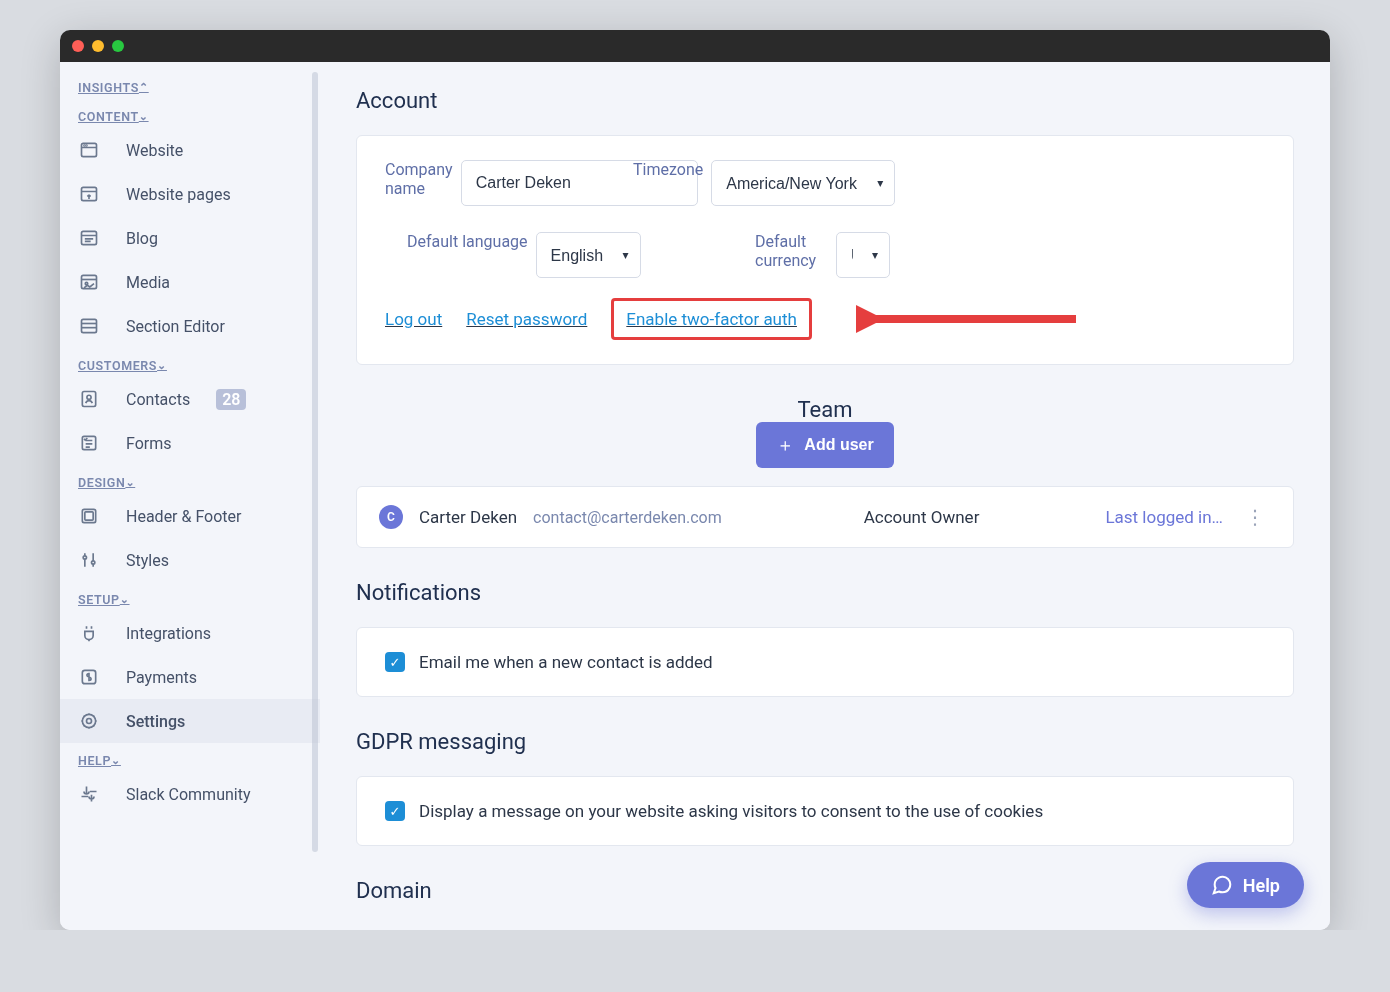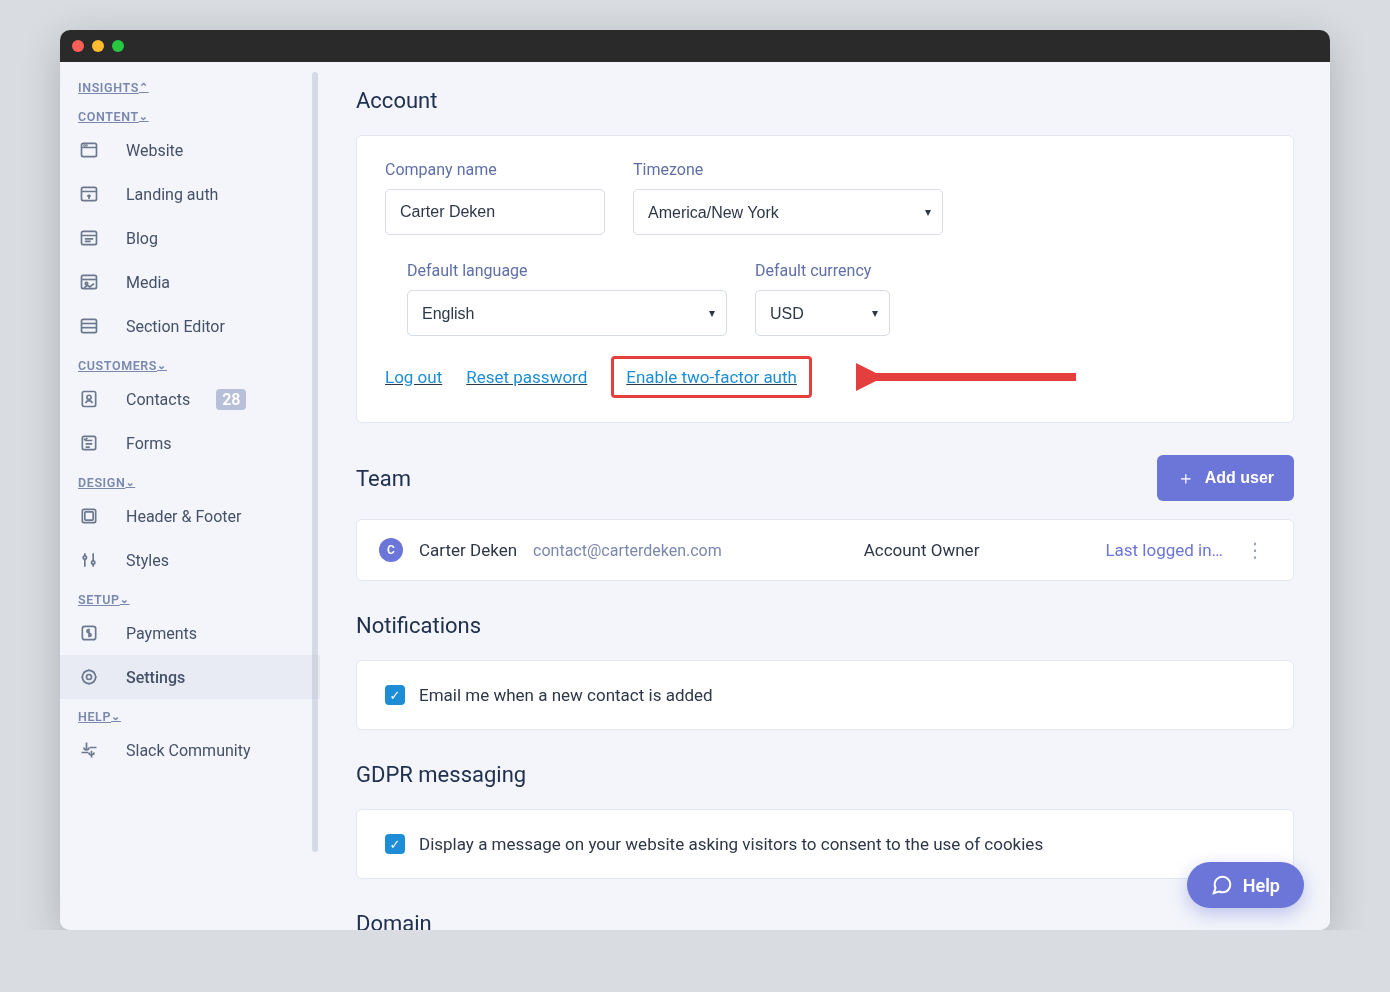--- a/index.html
+++ b/index.html
@@ -108,21 +108,21 @@
     margin-bottom: 22px;
   }
   .card {
     background:#fff;
     border:1px solid #e3e7ef;
     border-radius:6px;
     padding:24px 28px;
     margin-bottom: 32px;
   }
   .row { display:flex; gap:28px; flex-wrap:wrap; }
-  .field-group { display:flex; flex-direction:column; gap:8px; }
+  .field-group { display:flex; flex-direction:row; gap:8px; }
   .field-label {
     color:#5f6fa7;
     font-size:16px;
     margin-bottom:2px;
   }
   .text-input, .select-input {
     height:46px;
     border:1px solid #d6dbe6;
     border-radius:5px;
     padding:0 14px;
@@ -165,20 +165,21 @@
   }
   .arrow-annot {
     margin-left: 20px;
     color:#e53e3e;
   }
   .team-head {
     display:flex;
     justify-content:space-between;
     align-items:center;
     margin-bottom:18px;
+    flex-direction:column;
   }
   .btn-primary {
     background:#6b76d8;
     color:#fff;
     border:none;
     border-radius:6px;
     padding:11px 20px;
     font-size:16px;
     font-weight:600;
     display:flex;
@@ -275,21 +276,21 @@
       </div>
 
       <div class="nav-item">
         <span class="nav-icon">
           <svg width="20" height="20" viewBox="0 0 24 24" fill="none" stroke="currentColor" stroke-width="2">
               <rect x="3" y="4" width="18" height="16" rx="2"></rect>
               <line x1="3" y1="9" x2="21" y2="9"></line>
               <path d="M12 18v-5m0 0l-2 2m2-2l2 2"></path>
             </svg>
         </span>
-        <span>Landing auth</span>
+        <span>Website pages</span>
       </div>
 
       <div class="nav-item">
         <span class="nav-icon">
           <svg width="20" height="20" viewBox="0 0 24 24" fill="none" stroke="currentColor" stroke-width="2">
               <rect x="3" y="4" width="18" height="16" rx="2"></rect>
               <line x1="3" y1="9" x2="21" y2="9"></line>
               <line x1="7" y1="13" x2="17" y2="13"></line>
               <line x1="7" y1="16" x2="14" y2="16"></line>
             </svg>
@@ -373,20 +374,29 @@
             </svg>
         </span>
         <span>Styles</span>
       </div>
 
       <div class="section-header">
         <span>SETUP</span>
         <span class="chev">⌄</span>
       </div>
 
+      <div class="nav-item">
+        <span class="nav-icon">
+          <svg width="20" height="20" viewBox="0 0 24 24" fill="none" stroke="currentColor" stroke-width="2">
+              <path d="M9 7V4M15 7V4M7 10h10v5a5 5 0 01-10 0v-5z"></path>
+              <path d="M12 20v2"></path>
+            </svg>
+        </span>
+        <span>Integrations</span>
+      </div>
 
       <div class="nav-item">
         <span class="nav-icon">
           <svg width="20" height="20" viewBox="0 0 24 24" fill="none" stroke="currentColor" stroke-width="2">
               <rect x="4" y="4" width="16" height="16" rx="3"></rect>
               <path d="M12 8c-1.5 0-2.5.8-2.5 2s1 1.5 2.5 2 2.5 1 2.5 2-1 2-2.5 2M12 7v10"></path>
             </svg>
         </span>
         <span>Payments</span>
       </div>

